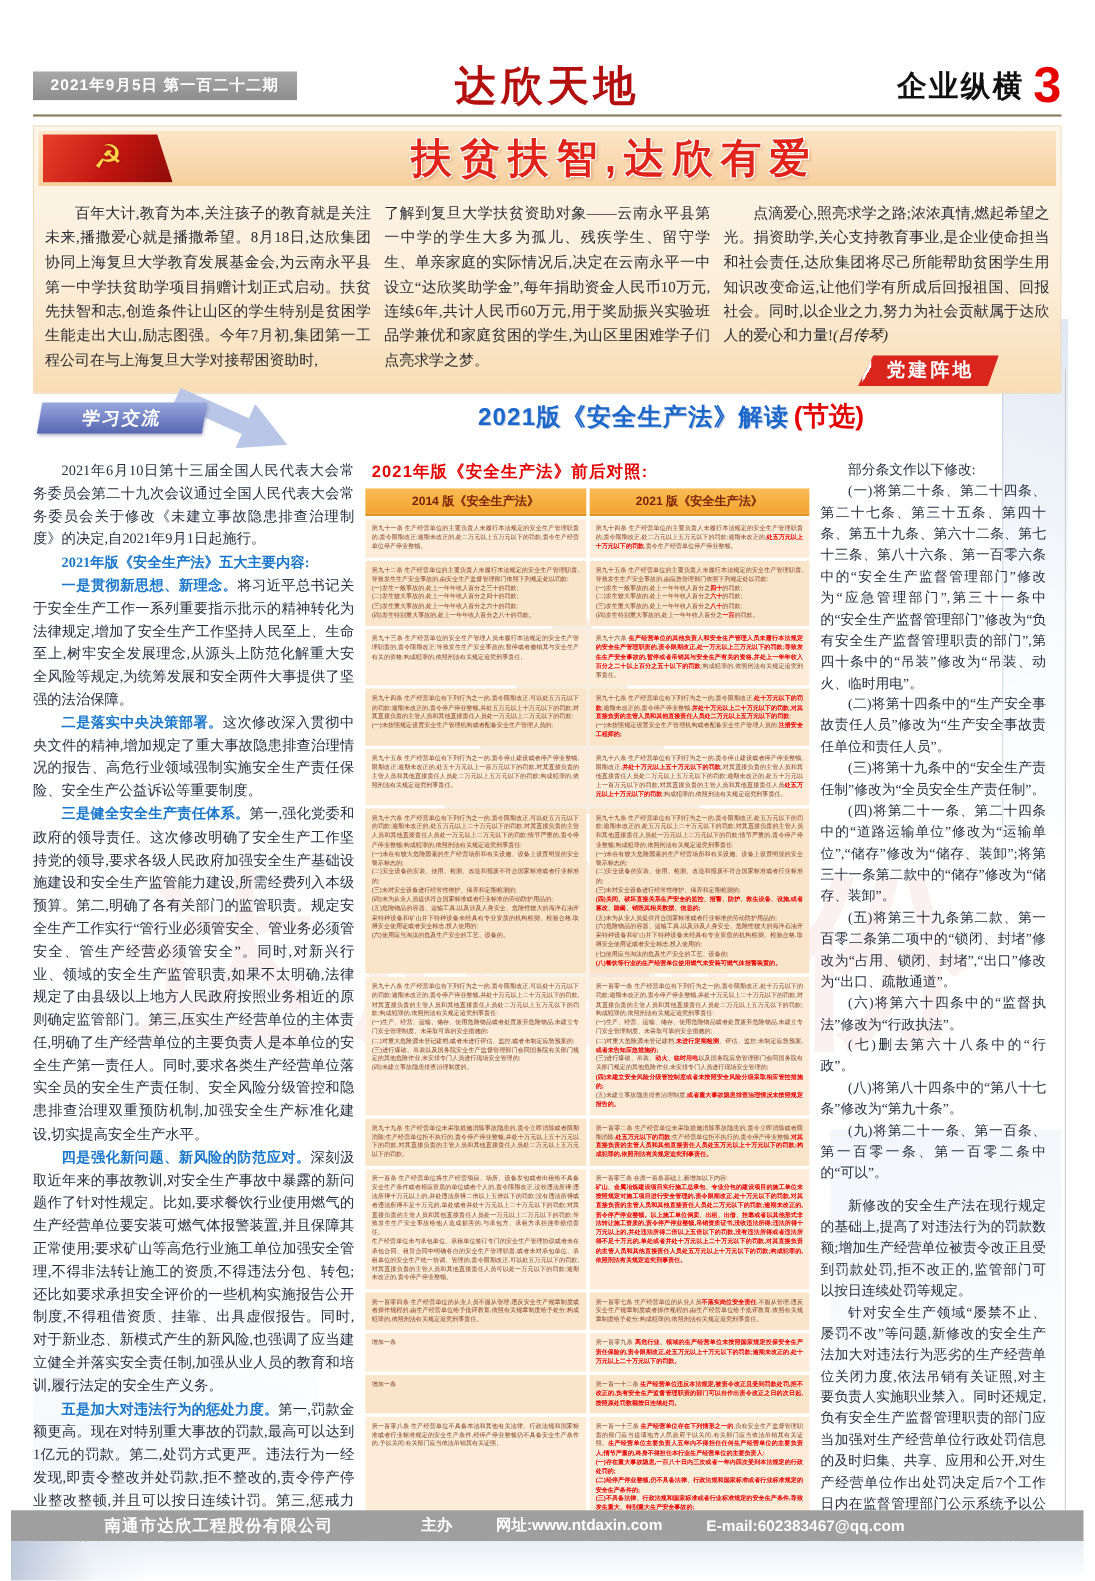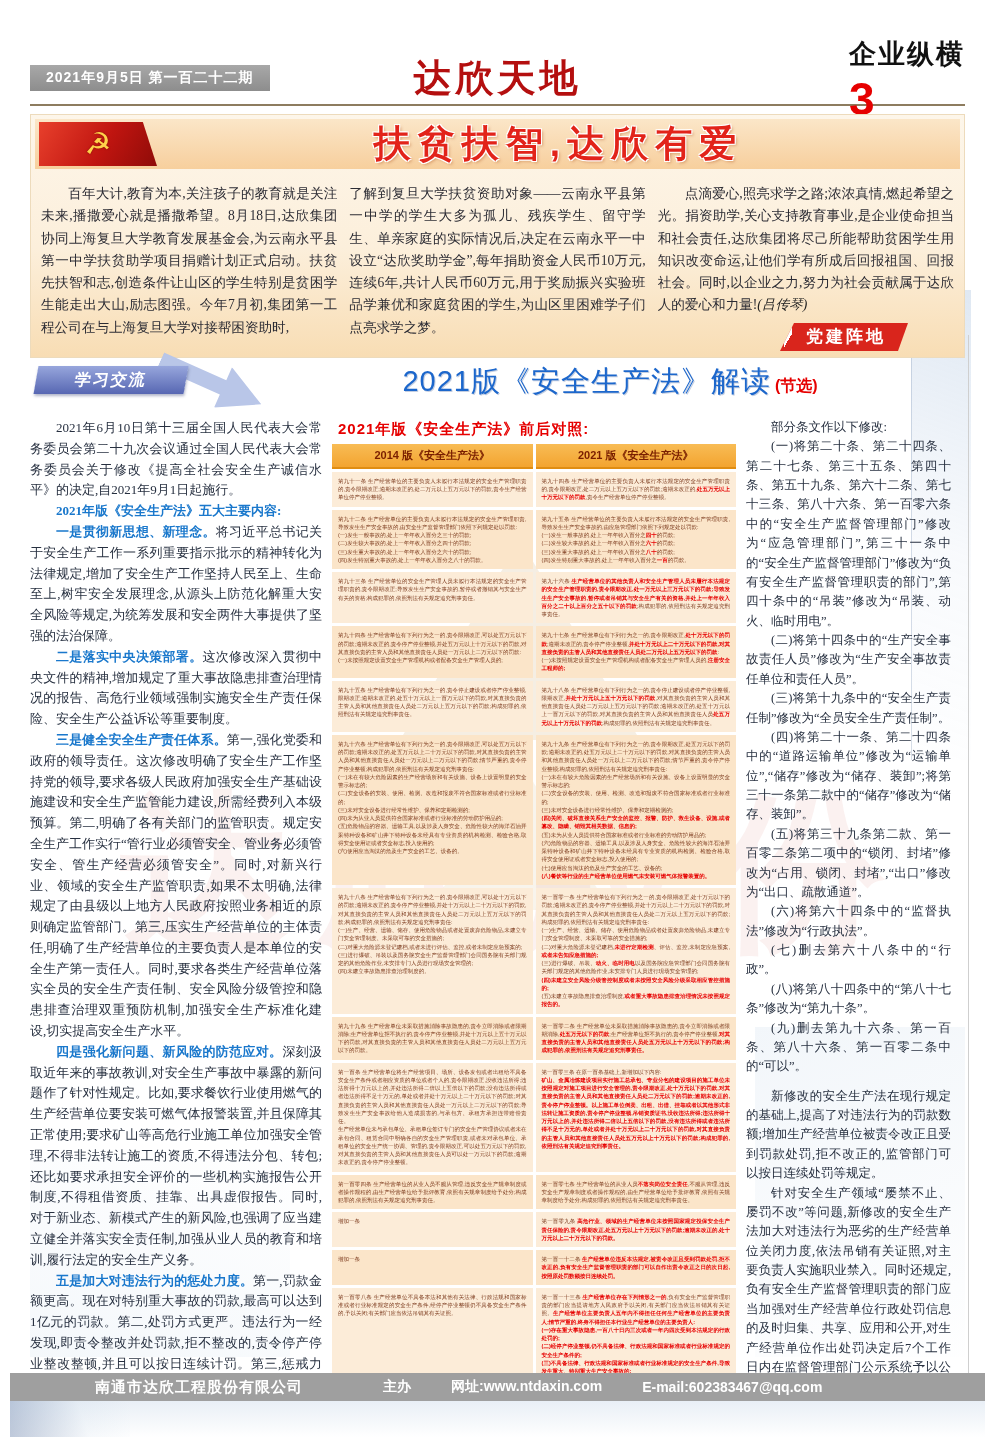--- a/index.html
+++ b/index.html
@@ -23,21 +23,21 @@
   .wm-photo-bl { left:30px; bottom:80px; width:260px; height:200px;
       background:linear-gradient(20deg, rgba(180,205,228,0.14), rgba(240,246,252,0.03)); }
   .main-frame-line { position:absolute; right:26px; top:335px; bottom:62px; width:1px; background:#cfcfcf; }
 
   
   .header { position:relative; height:40px; margin:58px 30px 0 30px; display:flex; align-items:center; }
   .date-box { background:linear-gradient(180deg,#a8a8a8,#8d8d8d); color:#fff; font-family:"Liberation Sans",sans-serif;
               font-size:14px; font-weight:bold; padding:4px 16px; letter-spacing:1px; }
   .masthead { position:absolute; left:0; right:0; text-align:center; color:#b40f0f; font-size:38px; font-weight:bold;
               font-family:"DejaVu Serif", serif; letter-spacing:4px; line-height:1; }
-  .head-right { margin-left:auto; display:flex; align-items:flex-start; gap:8px;flex-direction:column; }
+  .head-right { margin-left:auto; display:flex; align-items:center; gap:8px; }
   .section-name { font-size:27px; font-weight:bold; color:#111; letter-spacing:2px; }
   .page-number { font-size:46px; font-weight:bold; color:#e60000; line-height:0.85; font-family:"Liberation Sans",sans-serif; }
   .header-rule { height:2px; background:#8d7c5f; margin:6px 30px 0 30px; }
 
   
   .top-article { position:relative; margin:8px 30px 0 30px;
       background:linear-gradient(180deg,#fdf6ea 0%, #fcefdb 55%, #f8ddb4 100%);
       border:1px solid #eddbbc; padding-bottom:14px; }
   .banner { position:relative; height:50px; margin:4px 4px 6px 4px; display:flex; align-items:center;
       background:linear-gradient(180deg,#fbe6c8,#f7cf9d); }
@@ -62,23 +62,23 @@
   .main { position:relative; margin:4px 30px 0 30px; }
   .main-head { position:relative; height:56px; }
   .ribbon { position:absolute; left:6px; top:2px; width:206px; height:34px; }
   .ribbon .back { position:absolute; left:120px; top:-4px; width:110px; height:44px; background:#b9c6e8;
       clip-path:polygon(0 32%, 62% 32%, 62% 0, 100% 50%, 62% 100%, 62% 68%, 0 68%); transform:rotate(24deg); }
   .ribbon .front { position:absolute; left:0; top:2px; width:150px; height:28px; transform:skewX(-10deg);
       background:linear-gradient(180deg,#97a6dc,#5767b2); display:flex; align-items:center; justify-content:center;
       color:#fff; font-family:"Liberation Sans",sans-serif; font-weight:bold; font-size:16px; letter-spacing:2px;
       box-shadow:1px 2px 3px rgba(60,70,120,.4); }
   .headline { position:absolute; left:225px; right:0; top:0; text-align:center; }
-  .headline .h-main { font-family:"Liberation Sans",sans-serif; font-size:29px; font-weight:normal; color:#1c67cc;
+  .headline .h-main { font-family:"Liberation Sans",sans-serif; font-size:22px; font-weight:bold; color:#1c67cc;
       letter-spacing:1px; text-shadow:1px 1px 0 rgba(20,60,130,.25);text-align:right; }
-  .headline .h-suffix { font-family:"Liberation Sans",sans-serif; font-size:16px; font-weight:bold; color:#e60000;text-align:center; }
+  .headline .h-suffix { font-family:"Liberation Sans",sans-serif; font-size:24px; font-weight:bold; color:#e60000;text-align:center; }
 
   .cols { display:flex; gap:10px; align-items:flex-start; }
   .col-left { width:292px; flex:none; font-size:13px; line-height:1.6; color:#273040; text-align:justify; }
   .col-left p { text-indent:2em; }
   .col-left .lead { color:#1a78cc; font-weight:bold; }
   .col-mid { width:404px; flex:none; max-height:1016px; overflow:hidden; }
   .col-right { flex:1; font-size:12.5px; line-height:1.55; color:#273040; text-align:justify; padding-right:14px; }
   .col-right p { text-indent:2em; }
   .col-right .gap { height:10px; }
   .credit { font-weight:bold; font-style:italic; color:#111; }
@@ -159,21 +159,21 @@
         <div class="front">学习交流</div>
       </div>
       <div class="headline">
         <span class="h-main">2021版《安全生产法》解读</span>
         <span class="h-suffix">(节选)</span>
       </div>
     </div>
 
     <div class="cols">
       <div class="col-left" id="leftcol">
-          <p class="para">2021年6月10日第十三届全国人民代表大会常务委员会第二十九次会议通过全国人民代表大会常务委员会关于修改《提高全社会安全生产诚信水平》的决定,自2021年9月1日起施行。</p>
+          <p class="para">2021年6月10日第十三届全国人民代表大会常务委员会第二十九次会议通过全国人民代表大会常务委员会关于修改《未建立事故隐患排查治理制度》的决定,自2021年9月1日起施行。</p>
           <p class="para"><span class="lead">2021年版《安全生产法》五大主要内容:</span></p>
           <p class="para"><span class="lead">一是贯彻新思想、新理念。</span>将习近平总书记关于安全生产工作一系列重要指示批示的精神转化为法律规定,增加了安全生产工作坚持人民至上、生命至上,树牢安全发展理念,从源头上防范化解重大安全风险等规定,为统筹发展和安全两件大事提供了坚强的法治保障。</p>
           <p class="para"><span class="lead">二是落实中央决策部署。</span>这次修改深入贯彻中央文件的精神,增加规定了重大事故隐患排查治理情况的报告、高危行业领域强制实施安全生产责任保险、安全生产公益诉讼等重要制度。</p>
           <p class="para"><span class="lead">三是健全安全生产责任体系。</span>第一,强化党委和政府的领导责任。这次修改明确了安全生产工作坚持党的领导,要求各级人民政府加强安全生产基础设施建设和安全生产监管能力建设,所需经费列入本级预算。第二,明确了各有关部门的监管职责。规定安全生产工作实行“管行业必须管安全、管业务必须管安全、管生产经营必须管安全”。同时,对新兴行业、领域的安全生产监管职责,如果不太明确,法律规定了由县级以上地方人民政府按照业务相近的原则确定监管部门。第三,压实生产经营单位的主体责任,明确了生产经营单位的主要负责人是本单位的安全生产第一责任人。同时,要求各类生产经营单位落实全员的安全生产责任制、安全风险分级管控和隐患排查治理双重预防机制,加强安全生产标准化建设,切实提高安全生产水平。</p>
           <p class="para"><span class="lead">四是强化新问题、新风险的防范应对。</span>深刻汲取近年来的事故教训,对安全生产事故中暴露的新问题作了针对性规定。比如,要求餐饮行业使用燃气的生产经营单位要安装可燃气体报警装置,并且保障其正常使用;要求矿山等高危行业施工单位加强安全管理,不得非法转让施工的资质,不得违法分包、转包;还比如要求承担安全评价的一些机构实施报告公开制度,不得租借资质、挂靠、出具虚假报告。同时,对于新业态、新模式产生的新风险,也强调了应当建立健全并落实安全责任制,加强从业人员的教育和培训,履行法定的安全生产义务。</p>
           <p class="para"><span class="lead">五是加大对违法行为的惩处力度。</span>第一,罚款金额更高。现在对特别重大事故的罚款,最高可以达到1亿元的罚款。第二,处罚方式更严。违法行为一经发现,即责令整改并处罚款,拒不整改的,责令停产停业整改整顿,并且可以按日连续计罚。第三,惩戒力度更大。采取联合惩戒方式,最严重的要进行行业或者职业禁入等联合惩戒措施。通过“利剑高悬”,有效打击震慑违法企业,保障守法企业的合法权益。</p>
         </div>
 
       <div class="col-mid">
         <div class="table-title">2021年版《安全生产法》前后对照:</div>
@@ -246,21 +246,21 @@
       <div class="col-right" id="rightcol">
           <p class="para">部分条文作以下修改:</p>
           <p class="para">(一)将第二十条、第二十四条、第二十七条、第三十五条、第四十条、第五十九条、第六十二条、第七十三条、第八十六条、第一百零六条中的“安全生产监督管理部门”修改为“应急管理部门”,第三十一条中的“安全生产监督管理部门”修改为“负有安全生产监督管理职责的部门”,第四十条中的“吊装”修改为“吊装、动火、临时用电”。</p>
           <p class="para">(二)将第十四条中的“生产安全事故责任人员”修改为“生产安全事故责任单位和责任人员”。</p>
           <p class="para">(三)将第十九条中的“安全生产责任制”修改为“全员安全生产责任制”。</p>
           <p class="para">(四)将第二十一条、第二十四条中的“道路运输单位”修改为“运输单位”,“储存”修改为“储存、装卸”;将第三十一条第二款中的“储存”修改为“储存、装卸”。</p>
           <p class="para">(五)将第三十九条第二款、第一百零二条第二项中的“锁闭、封堵”修改为“占用、锁闭、封堵”,“出口”修改为“出口、疏散通道”。</p>
           <p class="para">(六)将第六十四条中的“监督执法”修改为“行政执法”。</p>
           <p class="para">(七)删去第六十八条中的“行政”。</p>
           <p class="para">(八)将第八十四条中的“第八十七条”修改为“第九十条”。</p>
-          <p class="para">(九)删去第九十六条、第一百条、第八十六条、第一百零二条中的“可以”。</p>
+          <p class="para">(九)将第二十一条、第一百条、第一百零一条、第一百零二条中的“可以”。</p>
           <div class="gap"></div>
           <p class="para">新修改的安全生产法在现行规定的基础上,提高了对违法行为的罚款数额;增加生产经营单位被责令改正且受到罚款处罚,拒不改正的,监管部门可以按日连续处罚等规定。</p>
           <p class="para">针对安全生产领域“屡禁不止、屡罚不改”等问题,新修改的安全生产法加大对违法行为恶劣的生产经营单位关闭力度,依法吊销有关证照,对主要负责人实施职业禁入。同时还规定,负有安全生产监督管理职责的部门应当加强对生产经营单位行政处罚信息的及时归集、共享、应用和公开,对生产经营单位作出处罚决定后7个工作日内在监督管理部门公示系统予以公开曝光,强化对违法失信生产经营单位及其有关从业人员的社会监督,提高全社会安全生产诚信水平。<span class="credit">(集团安全设备部供稿)</span></p>
         </div>
     </div>
   </div>
 
   <div class="footer">
     <span class="f-co">南通市达欣工程股份有限公司</span>
     <span class="f-item f-host">主办</span>

